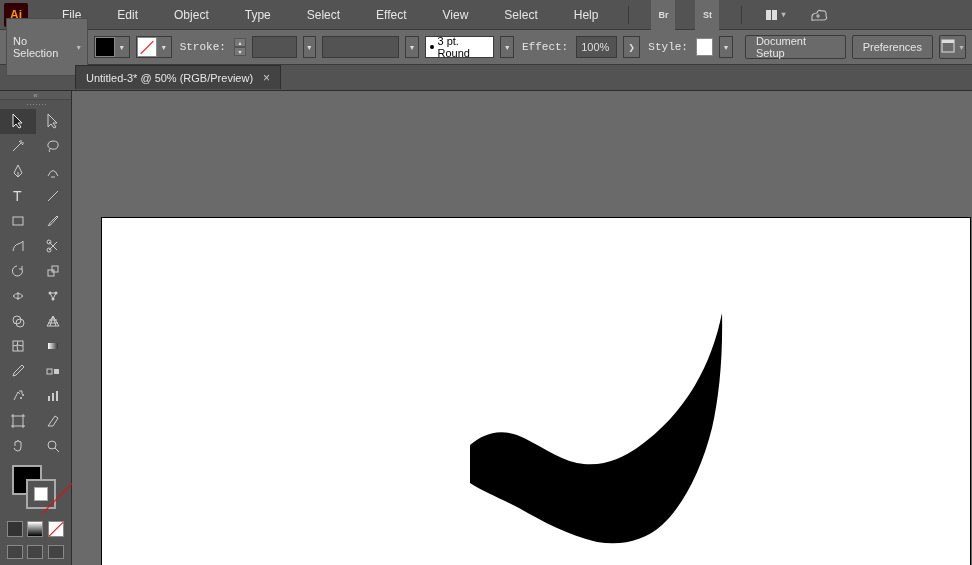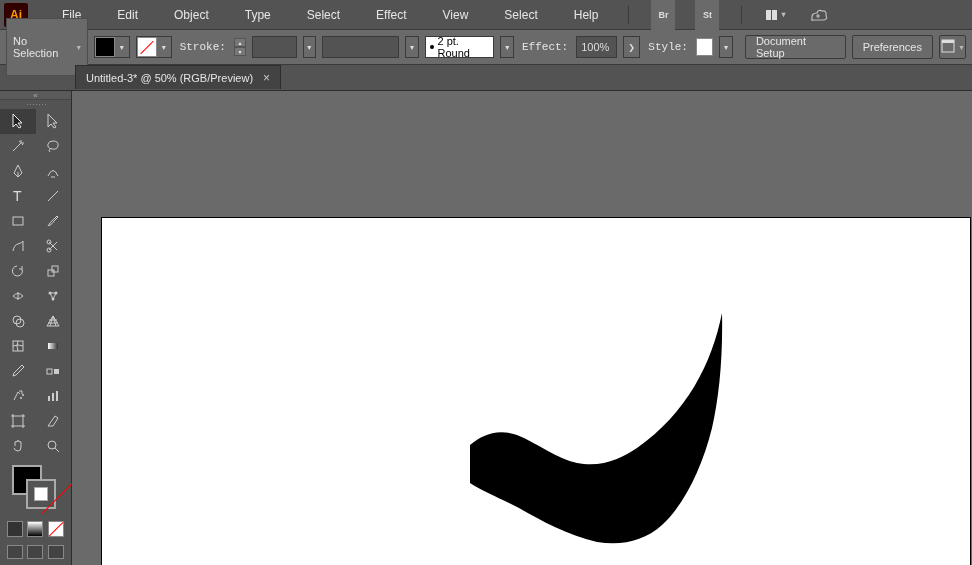--- a/index.html
+++ b/index.html
@@ -127,21 +127,21 @@
       <div>▾</div>
     </div>
   <div class="field" style="width:46px"></div>
   <div class="dd" style="border:1px solid #3a3a3a;height:22px">▾</div>
 
   <div class="field wide"></div>
   <div class="dd" style="border:1px solid #3a3a3a;height:22px">▾</div>
 
   <div class="stroke-weight">
      <span class="stroke-dot"></span>
-     <span>2 pt. Round</span>
+     <span>3 pt. Round</span>
   </div>
   <div class="dd" style="border:1px solid #3a3a3a;height:22px">▾</div>
 
   <span class="lbl">Effect:</span>
   <div class="field opacity-val">100%</div>
   <div class="dd" style="border:1px solid #3a3a3a;height:22px;width:18px">❯</div>
 
   <span class="lbl">Style:</span>
   <div class="style-swatch"></div>
   <div class="dd" style="border:1px solid #3a3a3a;height:22px">▾</div>

